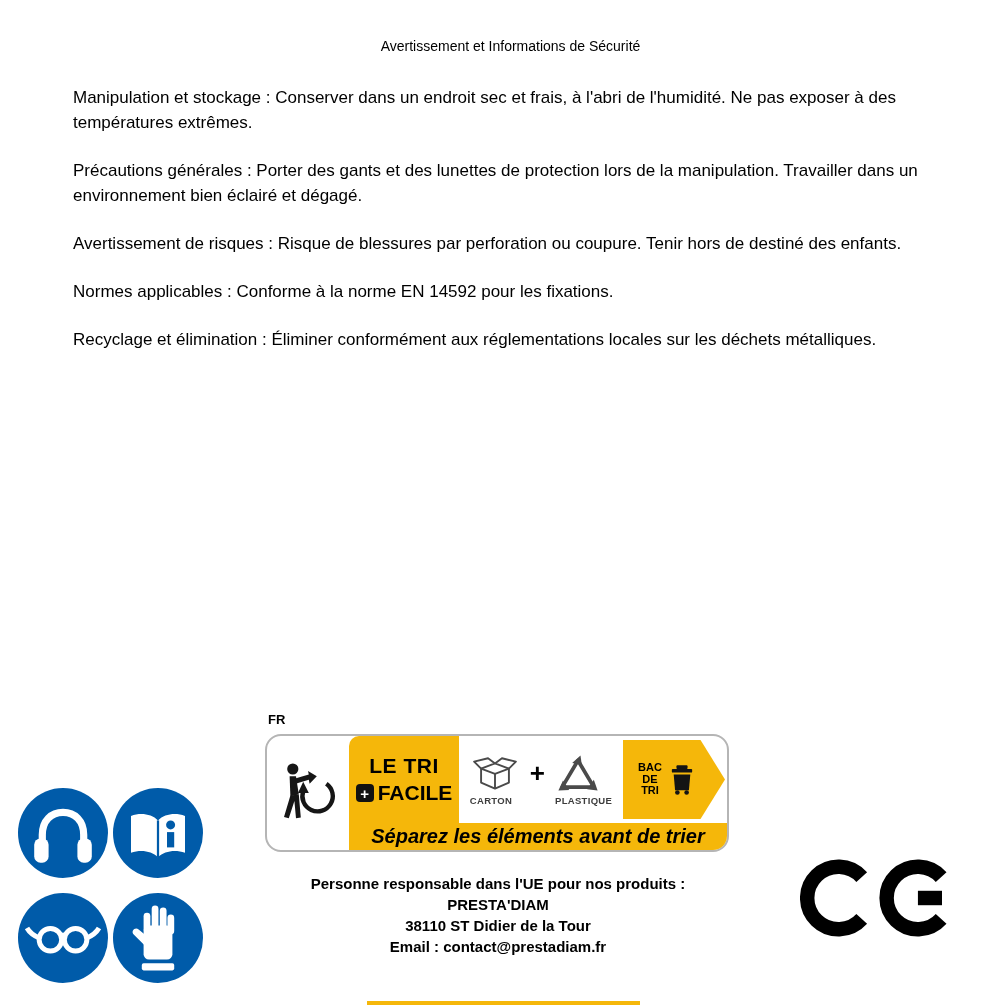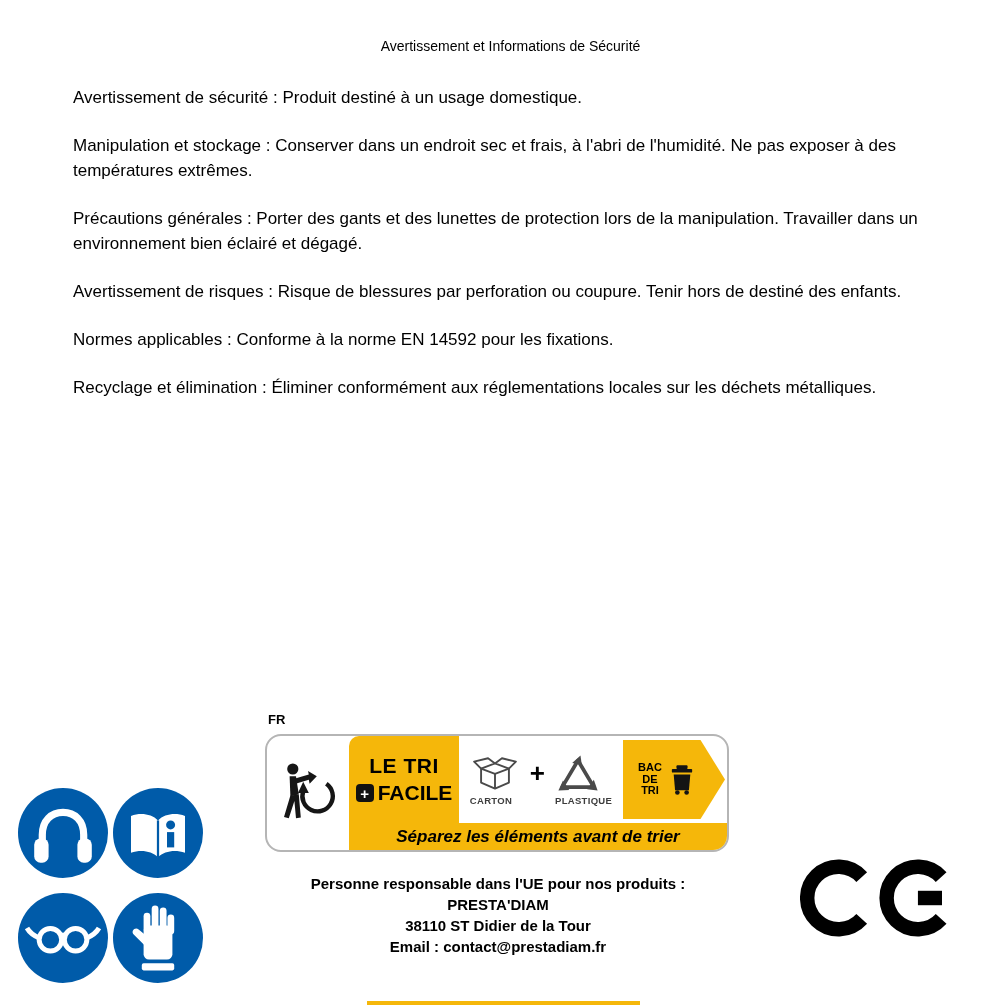--- a/index.html
+++ b/index.html
@@ -49,38 +49,37 @@
   .plus-sign{font-size:26px;font-weight:bold;margin-top:-12px;}
   .pennant{
     flex:0 0 102px;margin:4px 2px 4px 0;background:#F5B70A;
     clip-path:polygon(0 0,76% 0,100% 50%,76% 100%,0 100%);
     display:flex;align-items:center;justify-content:center;gap:8px;
     padding-right:16px;box-sizing:border-box;
   }
   .bin-lines{font-size:11px;font-weight:bold;line-height:11.5px;text-align:center;}
   .strip{
     height:27px;background:#F5B70A;display:flex;align-items:center;justify-content:center;
-    font-style:italic;font-weight:bold;font-size:17px;
+    font-style:italic;font-weight:bold;font-size:20px;
   }
 
   .responsible{
     position:absolute;left:265px;top:873px;width:466px;text-align:center;
     font-size:15px;font-weight:bold;line-height:21px;
   }
   .ce-mark{position:absolute;left:800px;top:858px;}
   .ce-mark svg{width:148px;height:80px;display:block;}
   .sliver{position:absolute;left:367px;top:1001px;width:273px;height:4px;background:#F5B70A;}
 </style>
 </head>
 <body>
 
 <h1 class="title">Avertissement et Informations de Sécurité</h1>
 
 <div class="paragraphs">
-  <p>Avertissement de sécurité : Produit destiné à un usage domestique.</p>
   <p>Manipulation et stockage : Conserver dans un endroit sec et frais, à l'abri de l'humidité. Ne pas exposer à des températures extrêmes.</p>
   <p>Précautions générales : Porter des gants et des lunettes de protection lors de la manipulation. Travailler dans un environnement bien éclairé et dégagé.</p>
   <p>Avertissement de risques : Risque de blessures par perforation ou coupure. Tenir hors de destiné des enfants.</p>
   <p>Normes applicables : Conforme à la norme EN 14592 pour les fixations.</p>
   <p>Recyclage et élimination : Éliminer conformément aux réglementations locales sur les déchets métalliques.</p>
 </div>
 
 <div class="picto-grid">
   <div class="picto">
     <svg viewBox="0 0 100 100">

